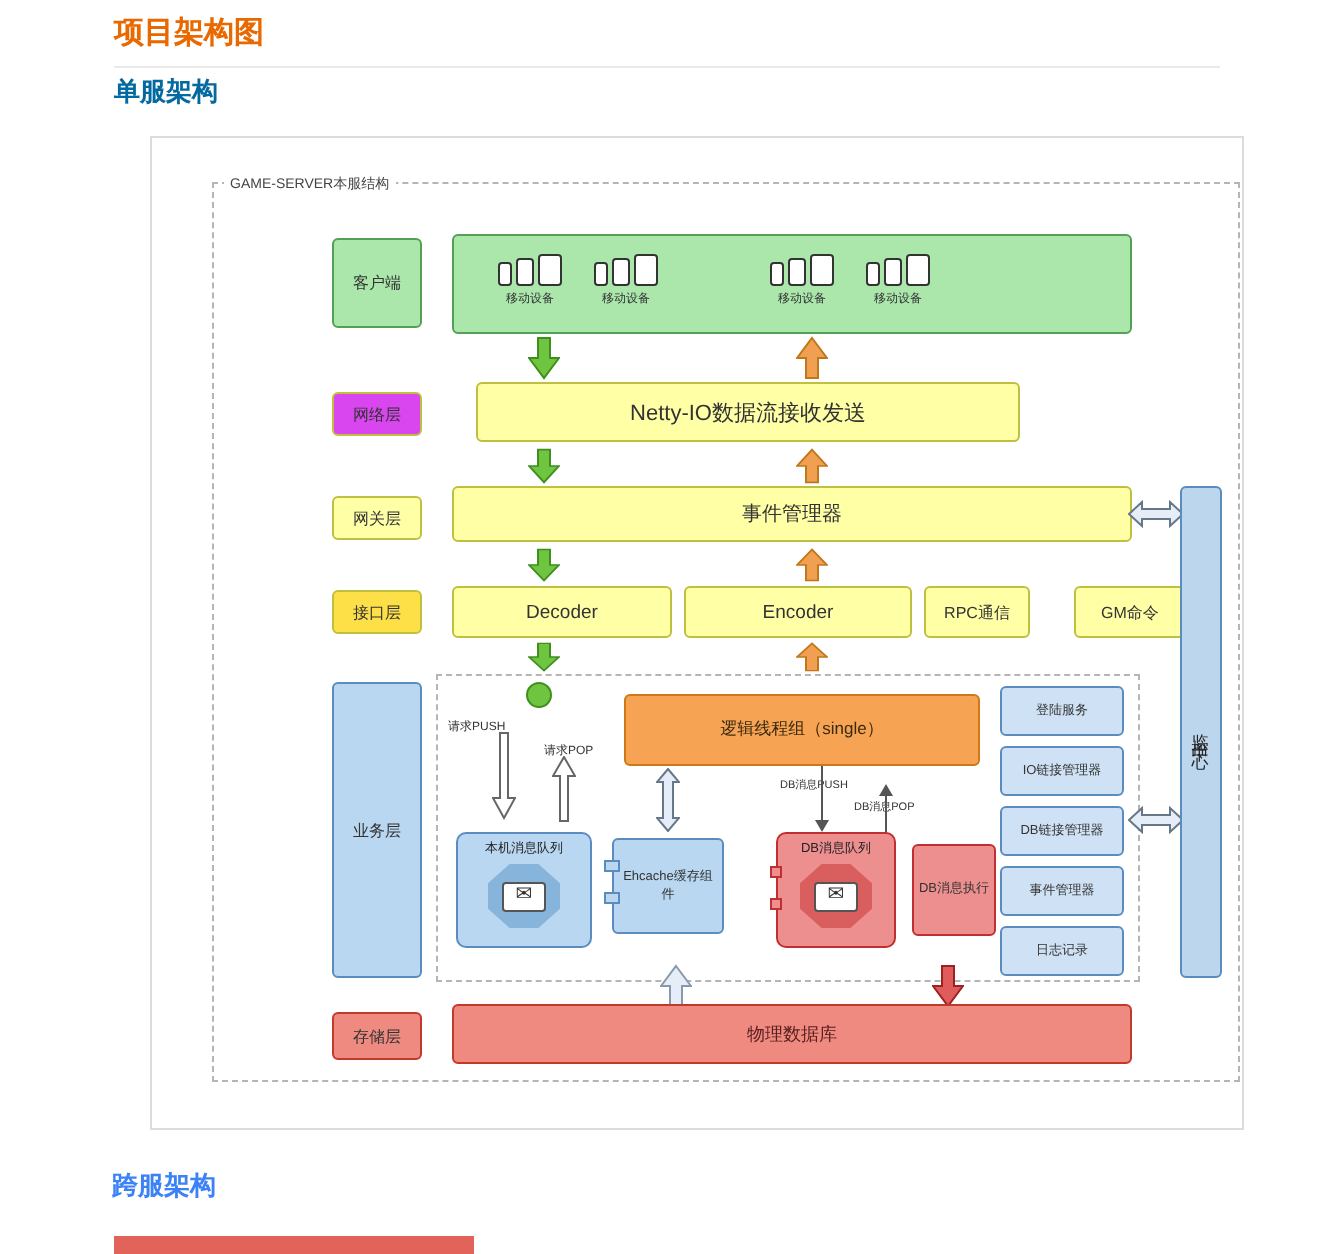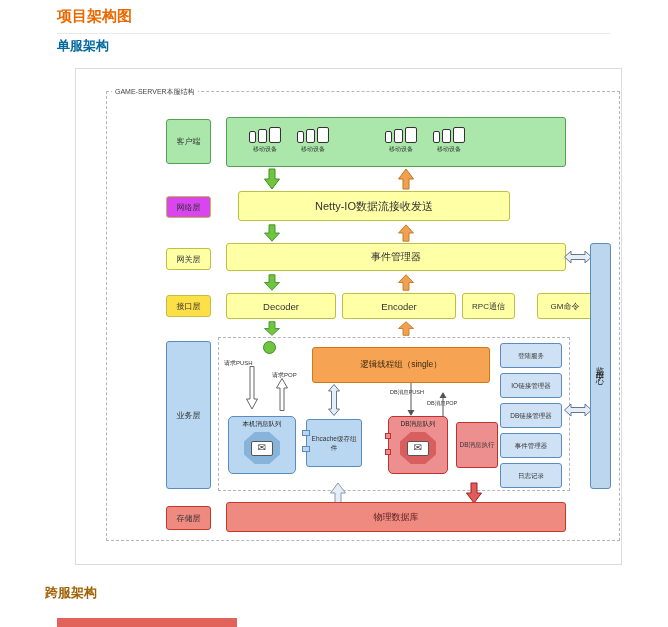--- a/index.html
+++ b/index.html
@@ -10,21 +10,21 @@
   }
   .abs { position: absolute; }
 
   
   .page-heading {
     left: 57px; top: 7px; width: 553px;
     font-size: 15px; font-weight: bold; color: #e96900;
     padding-bottom: 7px; border-bottom: 1px solid #eaeaea;
   }
   .section-single { left: 57px; top: 37px; font-size: 13px; font-weight: 600; color: #0369a1; }
-  .section-cross  { left: 45px; top: 584px; font-size: 13px; font-weight: 600; color: #a16207; }
+  .section-cross  { left: 56px; top: 584px; font-size: 13px; font-weight: 600; color: #3b82f6; }
   .next-partial   { left: 57px; top: 618px; width: 180px; height: 12px; background: #e2635a; }
 
   
   .frame {
     left: 75px; top: 68px; width: 547px; height: 497px;
     border: 1px solid #dcdcdc; background: #fff;
   }
   .diagram { position: relative; width: 545px; height: 495px; }
 
   .d-dashed { left: 30px; top: 22px; width: 514px; height: 450px; border: 1px dashed #b5b5b5; }

